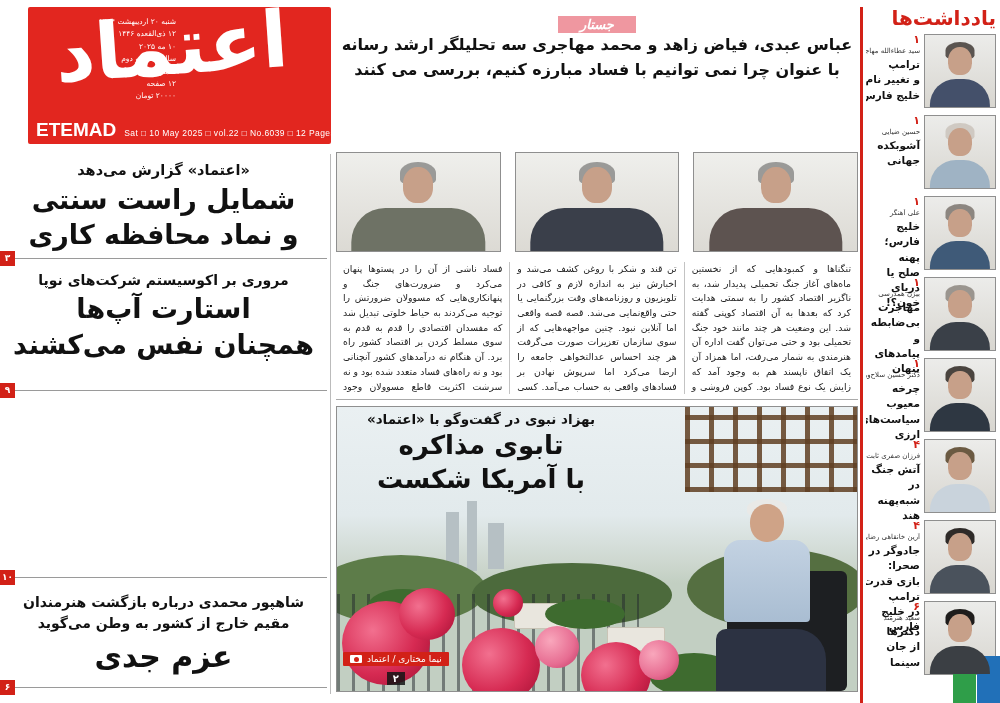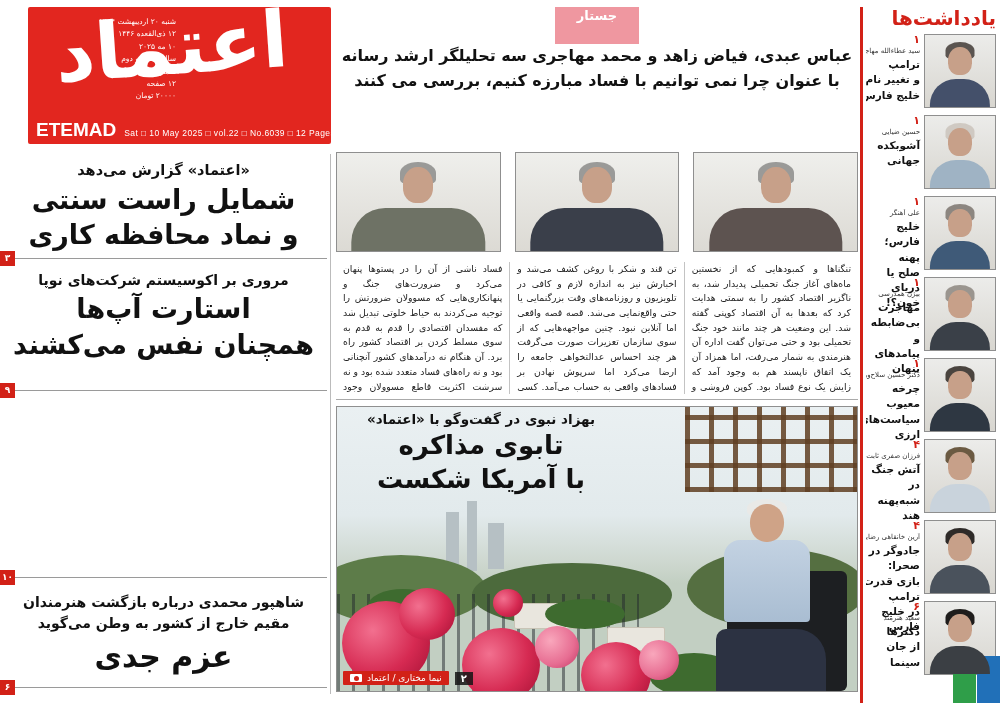--- a/index.html
+++ b/index.html
@@ -15,22 +15,22 @@
            font-size:78px;font-weight:bold;transform:rotate(-4deg);letter-spacing:-4px;line-height:1.4;}
   .dates{position:absolute;left:48px;top:9px;width:100px;color:#fff;font-size:7.5px;
          line-height:1.65;text-align:right;direction:rtl;}
   .logo-en-row{position:absolute;left:8px;right:8px;bottom:3px;display:flex;align-items:baseline;
                gap:8px;direction:ltr;color:#fff;}
   .logo-en{font-size:19px;font-weight:bold;font-family:"Liberation Sans",sans-serif;}
   .logo-info{font-size:8.5px;letter-spacing:.4px;font-family:"Liberation Sans",sans-serif;white-space:nowrap;}
 
   
   .lead{position:absolute;right:142px;left:336px;top:0;height:148px;text-align:center;}
-  .lead-tag{display:inline-block;margin-top:7px;background:#ef97a0;color:#fff;font-weight:bold;
-            font-size:13px;padding:1px 22px 21px;}
+  .lead-tag{display:inline-block;margin-top:16px;background:#ef97a0;color:#fff;font-weight:bold;
+            font-size:13px;padding:1px 22px 1px;font-style:italic;}
   .lead-h1{font-size:41px;font-weight:bold;line-height:1.15;margin:2px 0 6px;letter-spacing:-1px;}
   .lead-sub{font-size:16px;font-weight:bold;line-height:1.55;}
   .prow{position:absolute;left:336px;width:522px;top:152px;height:100px;display:flex;gap:14px;}
   .portrait{flex:1;position:relative;background:linear-gradient(#efefec,#dcdad4);
             border:1px solid #8f8f8f;overflow:hidden;}
   .portrait .head{position:absolute;top:14%;left:50%;transform:translateX(-50%);width:30px;height:36px;
                   border-radius:48% 48% 42% 42%;background:#c9a astuff;background:#c7a089;z-index:2;}
   .portrait .hair{position:absolute;top:9%;left:50%;transform:translateX(-50%);width:36px;height:22px;
                   border-radius:50% 50% 20% 20%;background:#9a9a98;z-index:1;}
   .portrait .sh{position:absolute;bottom:-2px;left:50%;transform:translateX(-50%);width:82%;height:46%;
@@ -77,21 +77,21 @@
   .l3{left:60%;bottom:-2%;width:90px;height:44px;}
   .chair{position:absolute;right:2%;bottom:0;width:120px;height:120px;background:#1d1f22;border-radius:6px;}
   .man-head{position:absolute;right:14%;top:34%;width:34px;height:38px;border-radius:48%;background:#cfa387;}
   .man-hair{position:absolute;right:13.4%;top:32.5%;width:40px;height:18px;border-radius:50% 50% 30% 30%;background:#e9e9e7;}
   .man-shirt{position:absolute;right:9%;top:47%;width:86px;height:82px;border-radius:16px 16px 4px 4px;
              background:linear-gradient(#c3d2e2,#a9bdd2);}
   .man-pants{position:absolute;right:6%;bottom:0;width:110px;height:62px;border-radius:10px 30px 0 0;background:#2c3242;}
   .ov{position:absolute;left:10px;top:4px;width:268px;text-align:center;}
   .ov-kicker{font-size:13.5px;font-weight:bold;margin-bottom:2px;}
   .ov-h{font-size:26px;font-weight:bold;line-height:1.3;letter-spacing:-1px;}
-  .credit{position:absolute;left:6px;bottom:6px;display:flex;direction:ltr;align-items:center;gap:6px;}
+  .credit{position:absolute;left:6px;bottom:6px;display:flex;direction:ltr;align-items:center;gap:6px;flex-direction:column;}
   .credit-label{display:flex;direction:ltr;align-items:center;gap:5px;background:#d22117;color:#fff;
                 font-size:9px;padding:2px 7px;border-radius:1px;}
   .cam{position:relative;width:12px;height:8px;background:#fff;border-radius:1px;display:inline-block;}
   .cam::after{content:"";position:absolute;left:3.5px;top:1.5px;width:5px;height:5px;border-radius:50%;background:#d22117;}
   .credit-page{color:#fff;background:rgba(20,20,20,.85);font-size:10px;font-weight:bold;padding:1px 6px;}
 
   
   .leftcol{position:absolute;left:0;top:150px;width:327px;height:553px;}
   .story{position:absolute;left:6px;right:6px;text-align:center;}
   .kicker{font-size:14.5px;font-weight:bold;line-height:1.5;}

